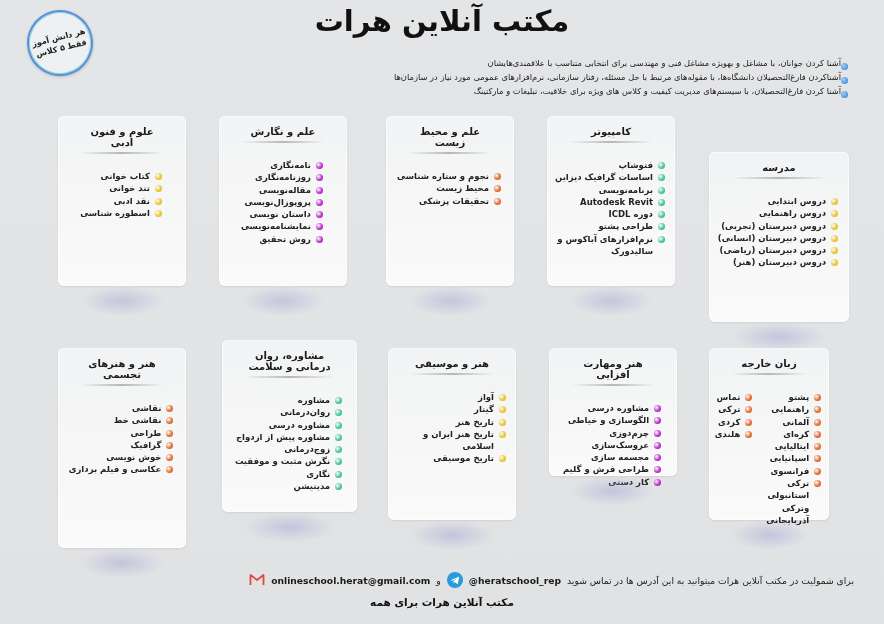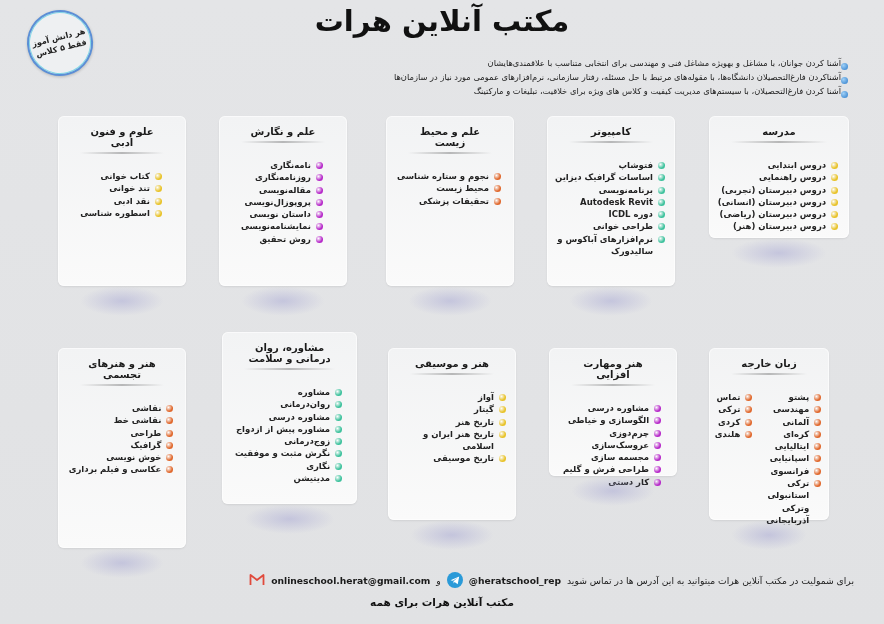--- a/index.html
+++ b/index.html
@@ -96,21 +96,21 @@
       <span>آشناکردن فارغ‌التحصیلان دانشگاه‌ها، با مقوله‌های مرتبط با حل مسئله، رفتار سازمانی، نرم‌افزارهای عمومی مورد نیاز در سازمان‌ها</span>
     </div>
     <div class="bullet-line">
       <span class="bullet-dot"></span>
       <span>آشنا کردن فارغ‌التحصیلان، با سیستم‌های مدیریت کیفیت و کلاس های ویژه برای خلاقیت، تبلیغات و مارکتینگ</span>
     </div>
   </div>
 
   <div id="cards">
       <div class="card-wrap" style="left: 709px; top: 116px; width: 140px;">
-        <div class="card" style="height: 122px;">
+        <div class="card" style="height: 170px; margin-top: 36px;">
           <div class="card-title">مدرسه</div>
           <div class="items">
             <div class="col">
               <div class="item">
                 <span class="dot" style="background: radial-gradient(circle at 35% 35%, rgba(255, 255, 255, 0.667), rgb(232, 194, 39) 60%);"></span>
                 <span class="cont">دروس ابتدایی</span>
               </div>
               <div class="item">
                 <span class="dot" style="background: radial-gradient(circle at 35% 35%, rgba(255, 255, 255, 0.667), rgb(232, 194, 39) 60%);"></span>
                 <span class="cont">دروس راهنمایی</span>
@@ -156,21 +156,21 @@
               <div class="item">
                 <span class="dot" style="background: radial-gradient(circle at 35% 35%, rgba(255, 255, 255, 0.667), rgb(60, 193, 156) 60%);"></span>
                 <span class="cont">Autodesk Revit</span>
               </div>
               <div class="item">
                 <span class="dot" style="background: radial-gradient(circle at 35% 35%, rgba(255, 255, 255, 0.667), rgb(60, 193, 156) 60%);"></span>
                 <span class="cont">دوره ICDL</span>
               </div>
               <div class="item">
                 <span class="dot" style="background: radial-gradient(circle at 35% 35%, rgba(255, 255, 255, 0.667), rgb(60, 193, 156) 60%);"></span>
-                <span class="cont">طراحی خوانی</span>
+                <span class="cont">طراحی پشتو</span>
               </div>
               <div class="item">
                 <span class="dot" style="background: radial-gradient(circle at 35% 35%, rgba(255, 255, 255, 0.667), rgb(60, 193, 156) 60%);"></span>
                 <span class="cont" style="max-width: 100px; display: inline-block;">نرم‌افزارهای آباکوس و سالیدورک</span>
               </div>
             </div>
           </div>
         </div>
         <div class="card-shadow"></div>
       </div>
@@ -264,21 +264,21 @@
         <div class="card" style="height: 172px;">
           <div class="card-title">زبان خارجه</div>
           <div class="items">
             <div class="col">
               <div class="item">
                 <span class="dot" style="background: radial-gradient(circle at 35% 35%, rgba(255, 255, 255, 0.667), rgb(224, 103, 43) 60%);"></span>
                 <span class="cont">پشتو</span>
               </div>
               <div class="item">
                 <span class="dot" style="background: radial-gradient(circle at 35% 35%, rgba(255, 255, 255, 0.667), rgb(224, 103, 43) 60%);"></span>
-                <span class="cont">مهندسی</span>
+                <span class="cont">راهنمایی</span>
               </div>
               <div class="item">
                 <span class="dot" style="background: radial-gradient(circle at 35% 35%, rgba(255, 255, 255, 0.667), rgb(224, 103, 43) 60%);"></span>
                 <span class="cont">آلمانی</span>
               </div>
               <div class="item">
                 <span class="dot" style="background: radial-gradient(circle at 35% 35%, rgba(255, 255, 255, 0.667), rgb(224, 103, 43) 60%);"></span>
                 <span class="cont">کره‌ای</span>
               </div>
               <div class="item">
@@ -381,21 +381,21 @@
               </div>
               <div class="item">
                 <span class="dot" style="background: radial-gradient(circle at 35% 35%, rgba(255, 255, 255, 0.667), rgb(232, 194, 39) 60%);"></span>
                 <span class="cont">تاریخ موسیقی</span>
               </div>
             </div>
           </div>
         </div>
         <div class="card-shadow"></div>
       </div>
-      <div class="card-wrap" style="left: 222px; top: 332px; width: 135px;">
+      <div class="card-wrap" style="left: 222px; top: 340px; width: 135px;">
         <div class="card" style="height: 172px;">
           <div class="card-title">مشاوره، روان درمانی و سلامت</div>
           <div class="items">
             <div class="col">
               <div class="item">
                 <span class="dot" style="background: radial-gradient(circle at 35% 35%, rgba(255, 255, 255, 0.667), rgb(60, 193, 156) 60%);"></span>
                 <span class="cont">مشاوره</span>
               </div>
               <div class="item">
                 <span class="dot" style="background: radial-gradient(circle at 35% 35%, rgba(255, 255, 255, 0.667), rgb(60, 193, 156) 60%);"></span>

